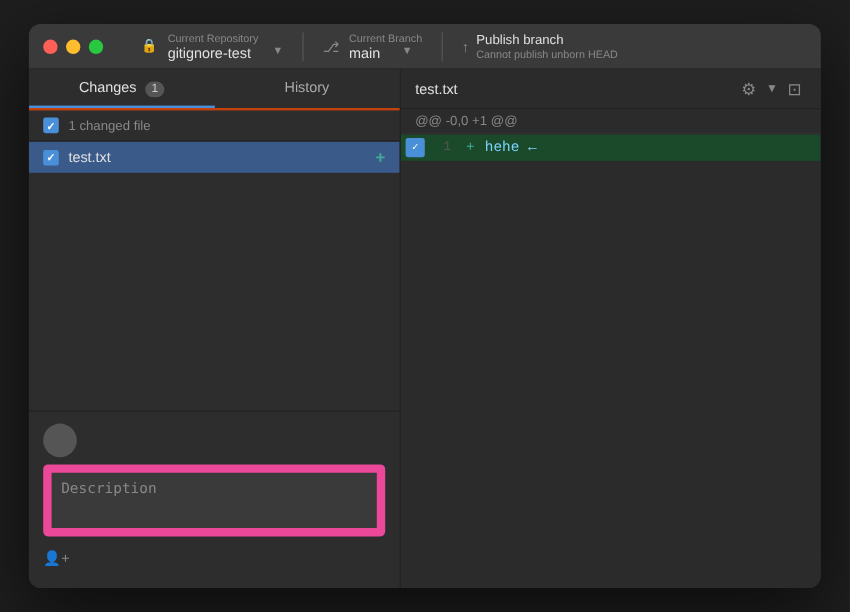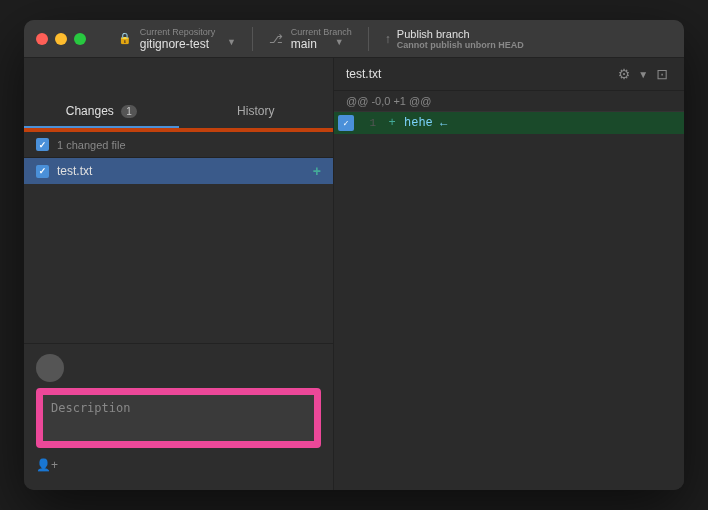--- a/index.html
+++ b/index.html
@@ -82,21 +82,21 @@
       font-size: 9px;
       margin-left: 2px;
     }
     .publish-section {
       display: flex;
       align-items: center;
       gap: 6px;
       padding-left: 16px;
     }
     .publish-label { font-size: 11px; color: #e0e0e0; font-weight: 500; }
-    .publish-sublabel { font-size: 9px; color: #888; font-weight: bold; }
+    .publish-sublabel { font-size: 9px; color: #888; }
 
     
     .main-content {
       display: flex;
       flex: 1;
       overflow: hidden;
     }
 
     
     .left-panel {
@@ -105,23 +105,22 @@
       display: flex;
       flex-direction: column;
       border-right: 1px solid #222;
       background: #2d2d2d;
     }
 
     
     .tabs {
       display: flex;
       background: #2d2d2d;
-      border-bottom: 4px solid #c2410c;
-      flex-shrink: 0;
-      margin-top: 38px;
+      border-bottom: 2px solid #c2410c;
+      flex-shrink: 0;
     }
     .tab {
       flex: 1;
       text-align: center;
       padding: 8px 0;
       font-size: 12px;
       color: #aaa;
       cursor: pointer;
       border-bottom: 2px solid transparent;
       position: relative;

